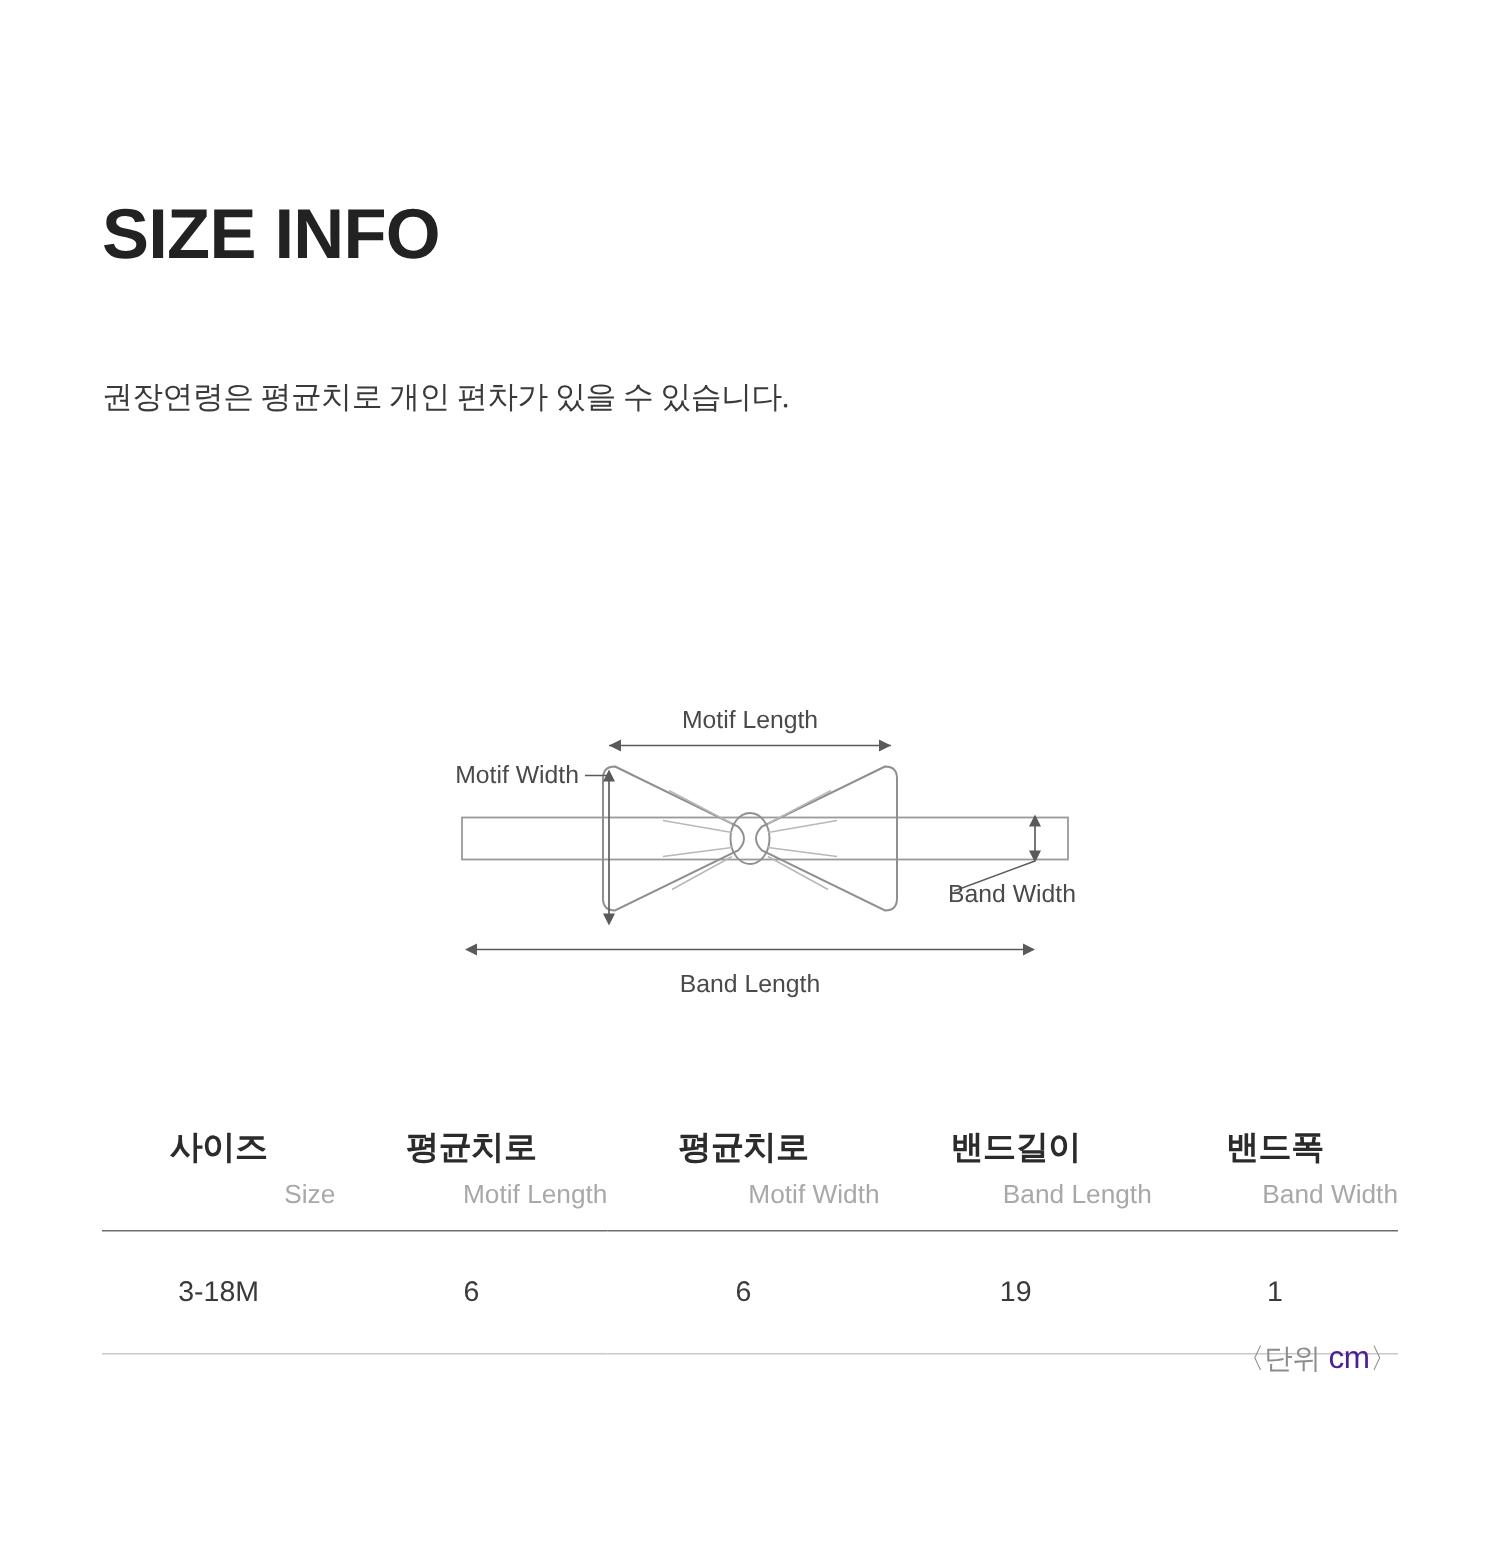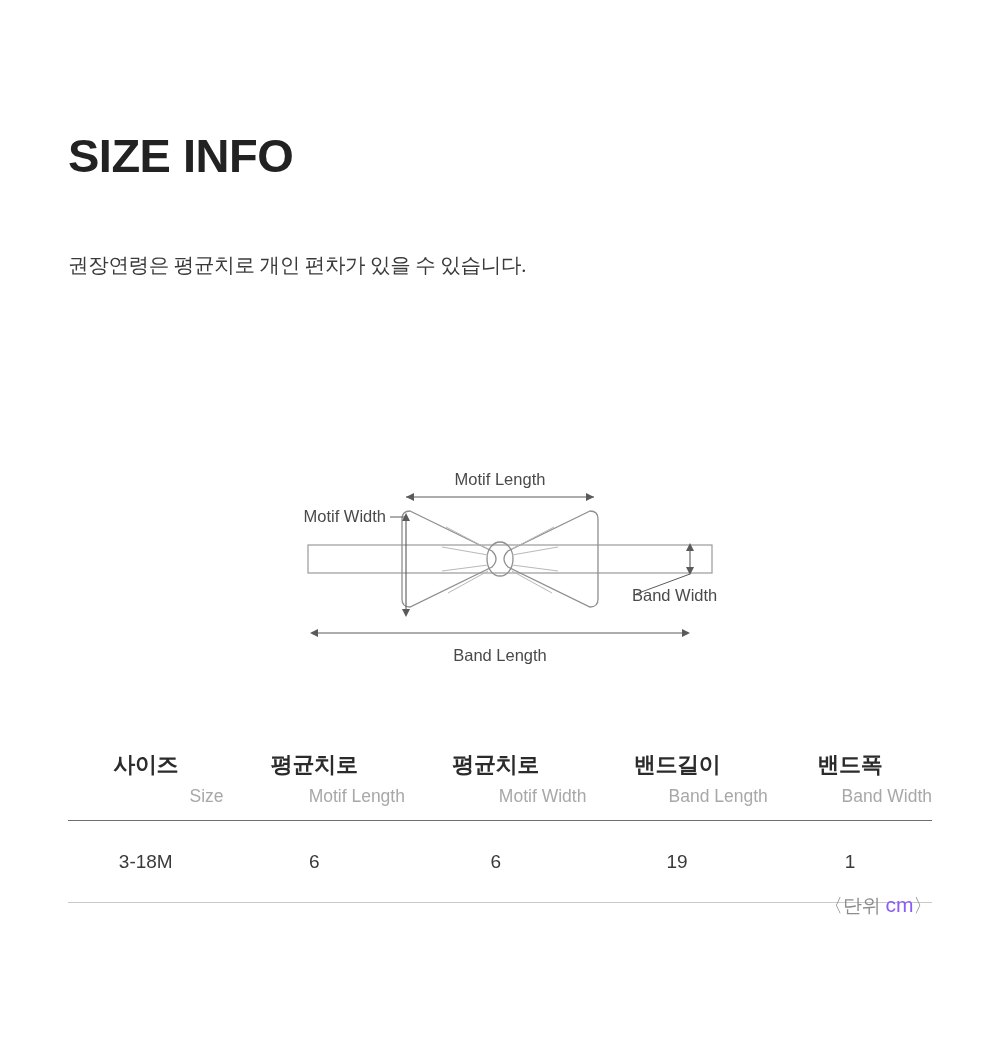--- a/index.html
+++ b/index.html
@@ -101,21 +101,21 @@
   .unit {
     position: absolute;
     right: 68px;
     top: 893px;
     font-size: 19px;
     color: #8d8d8d;
     letter-spacing: -0.2px;
   }
   .unit .cm {
     font-size: 21px;
-    color: #8b5cf6;
+    color: #4c1d95;
   }
   .dim-label {
     font-size: 16.5px;
     fill: #4a4a4a;
     font-family: "Liberation Sans", "DejaVu Sans", sans-serif;
   }
 </style>
 </head>
 <body>
 

